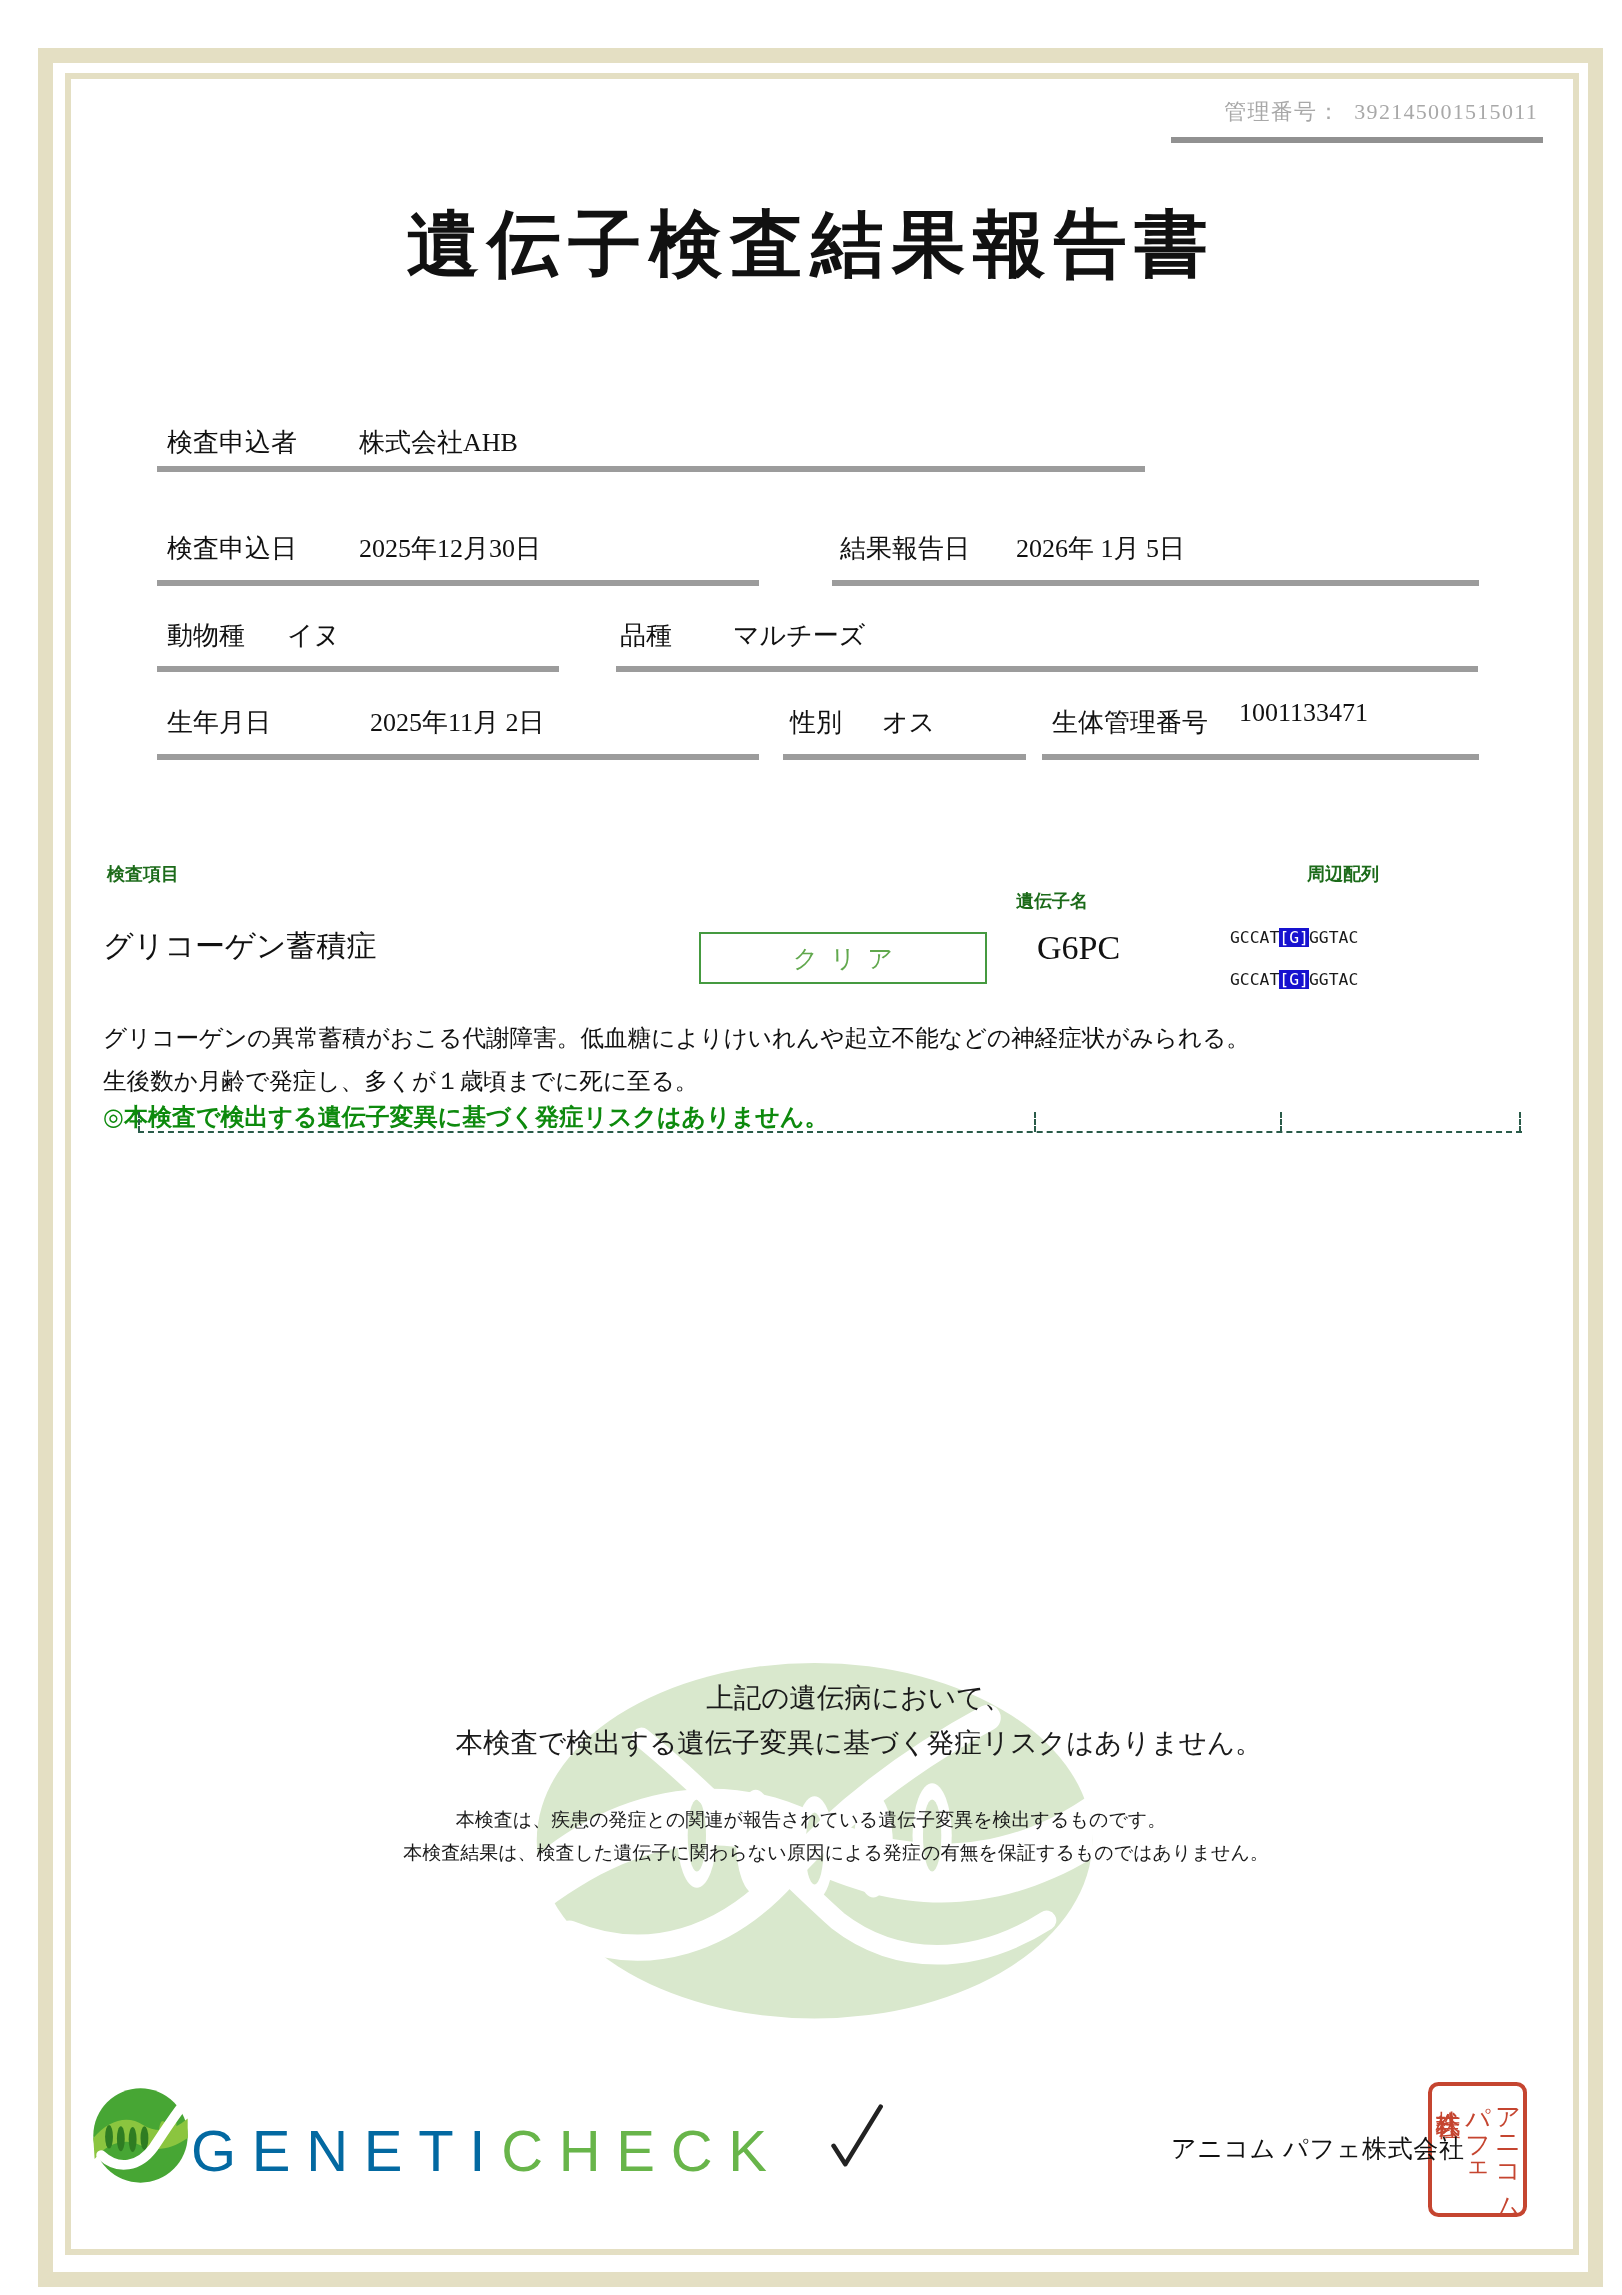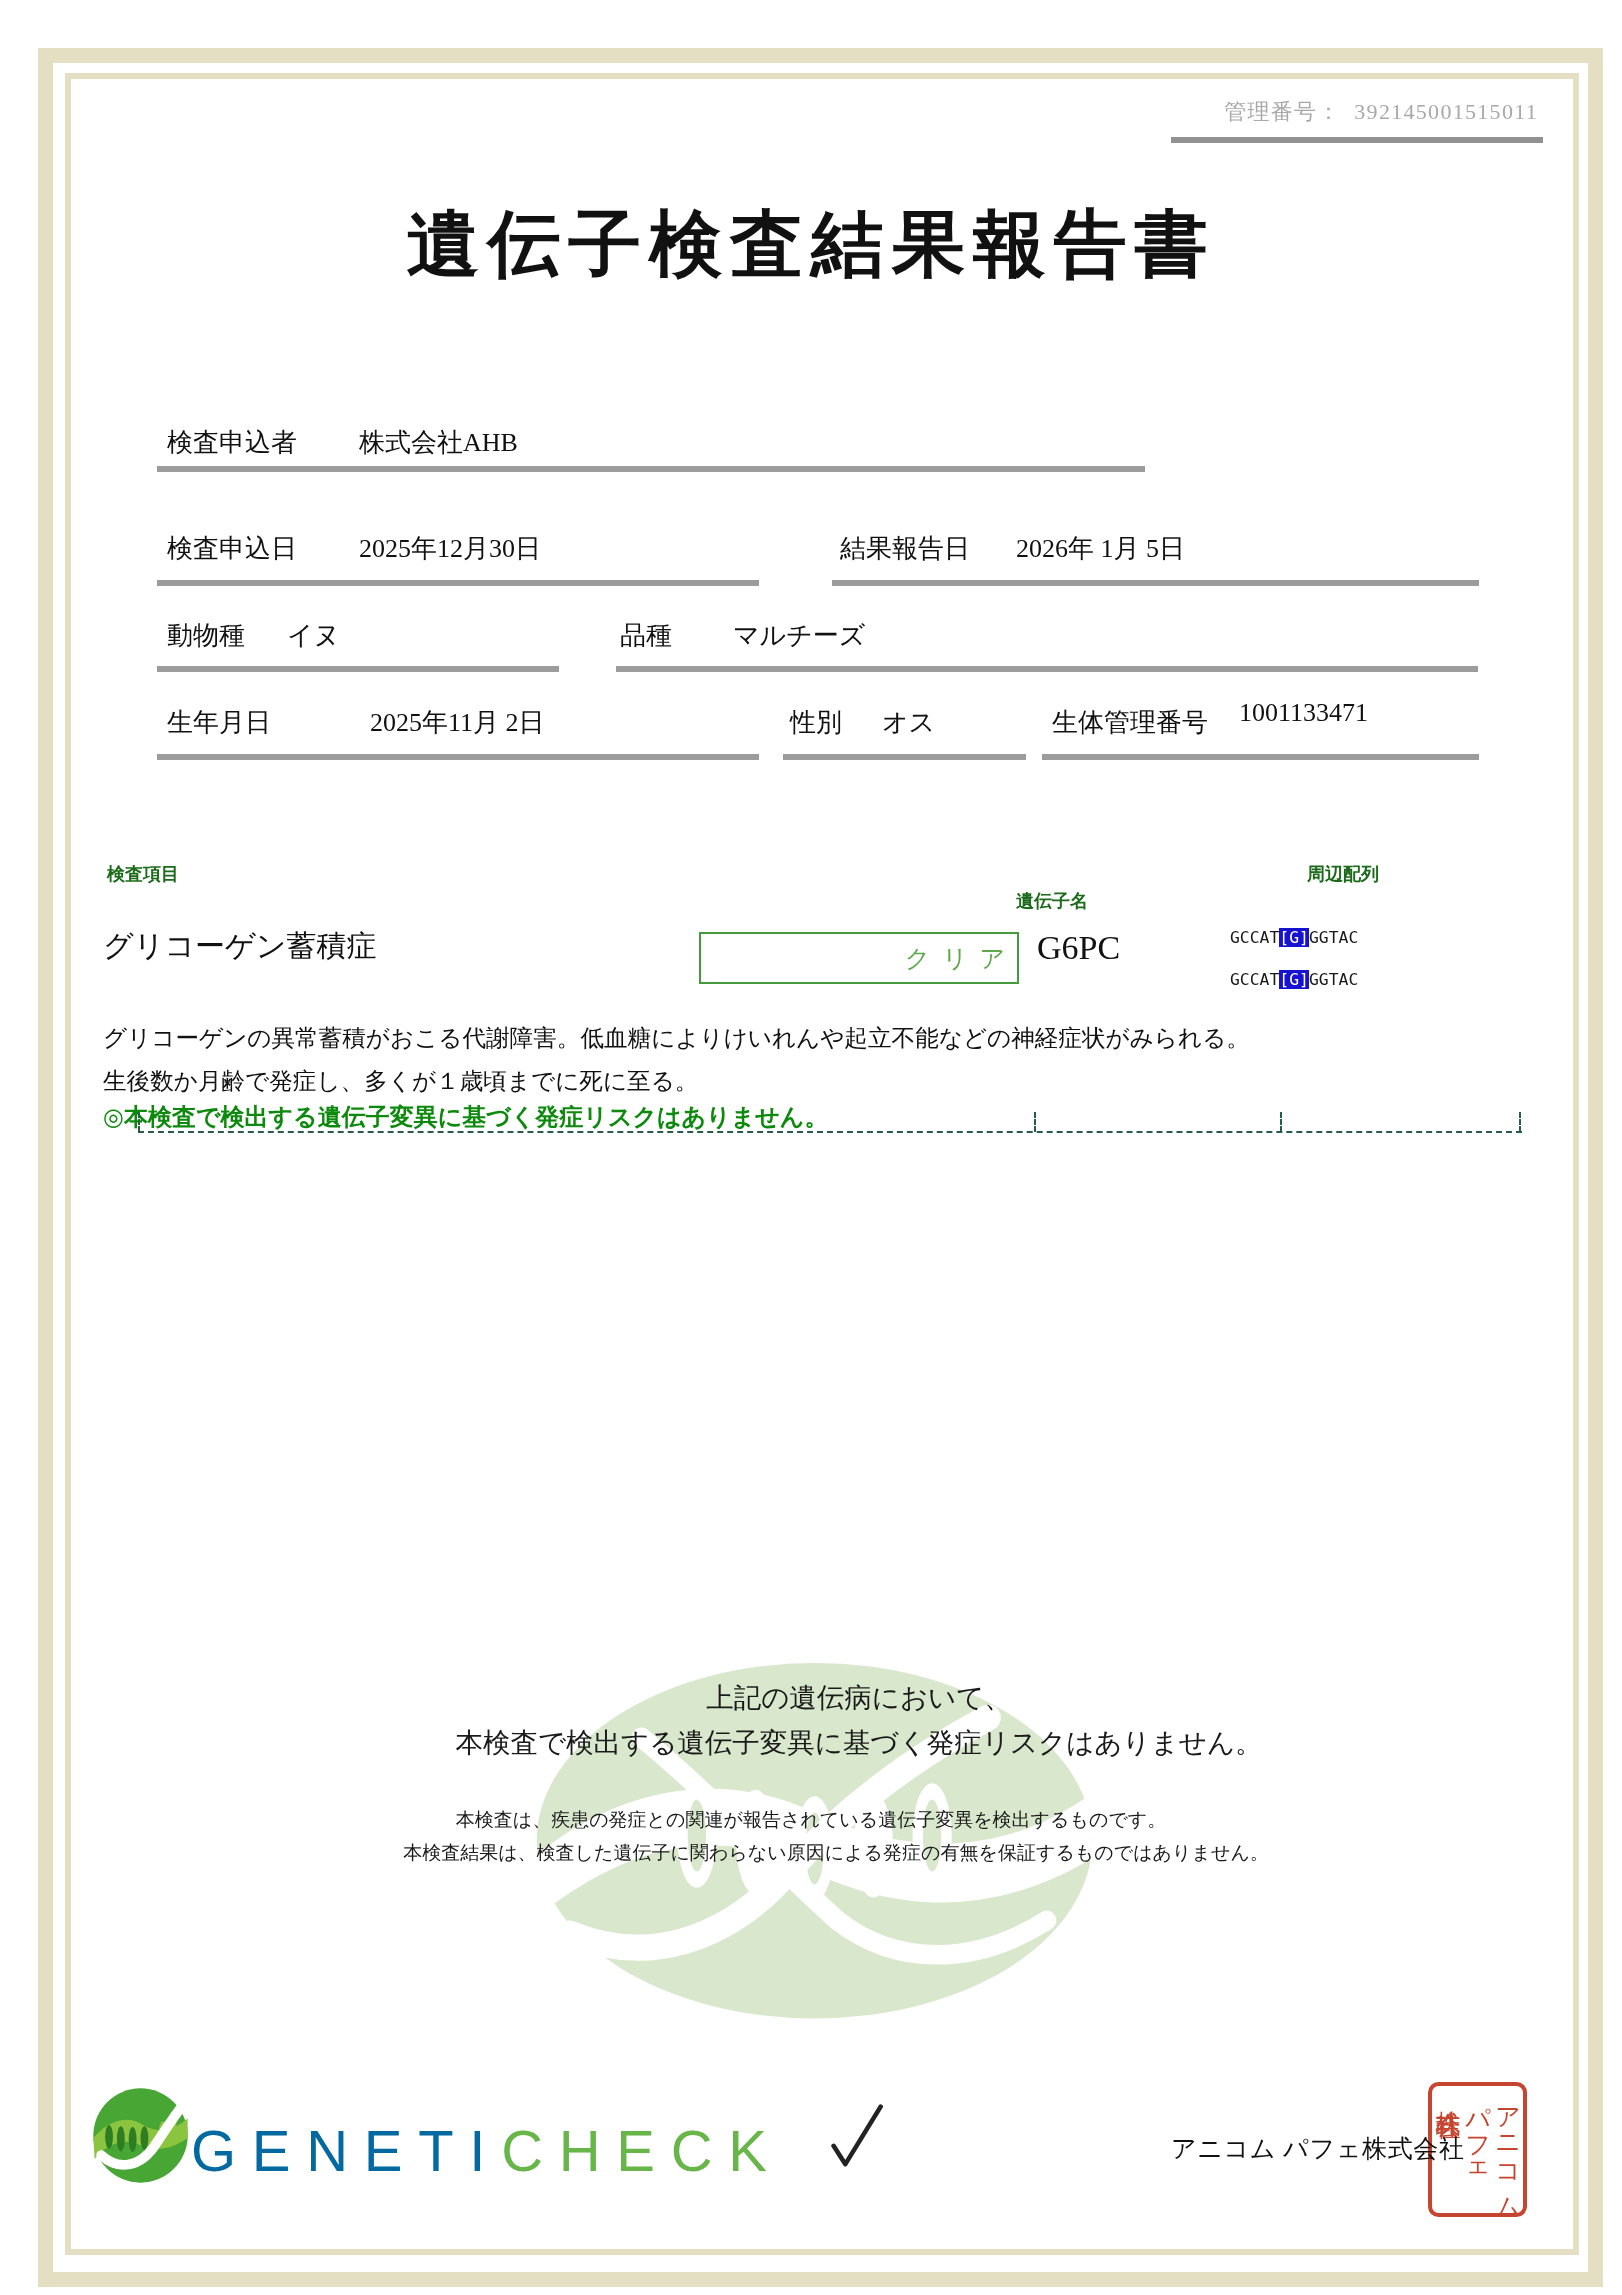--- a/index.html
+++ b/index.html
@@ -32,23 +32,23 @@
     left:0;top:196px;width:100%;text-align:center;
     font-size:73px;font-weight:bold;letter-spacing:7.9px;white-space:nowrap;
   }
   
   .flabel,.fvalue{font-size:26px;white-space:nowrap;font-family:Liberation Serif, serif;}
   .uline{height:5.9px;background:#9c9c9c;}
   
   .green-label{font-size:18px;font-weight:bold;color:#1c6b1a;white-space:nowrap;}
   .item-name{font-size:30px;white-space:nowrap;}
   .clear-box{
-    left:699px;top:932px;width:320px;height:52px;
+    left:699px;top:932px;width:288px;height:52px;
     border:2px solid #459a40;box-sizing:border-box;
-    text-align:right;line-height:50px;font-size:25px;color:#61a84d;
+    text-align:center;line-height:50px;font-size:25px;color:#61a84d;
     letter-spacing:11.8px;text-indent:11.8px;
   }
   .gene-name{font-size:34px;white-space:nowrap;}
   .seq{
     font-family:"DejaVu Sans Mono","Liberation Mono",monospace;
     font-size:16.4px;white-space:nowrap;letter-spacing:0px;color:#1a1a1a;
   }
   .seq .hl{background:#1712cf;color:#ffffff;}
   .desc{font-size:23.6px;white-space:nowrap;}
   .risk{font-size:24px;font-weight:bold;color:#0d8a0d;white-space:nowrap;}

